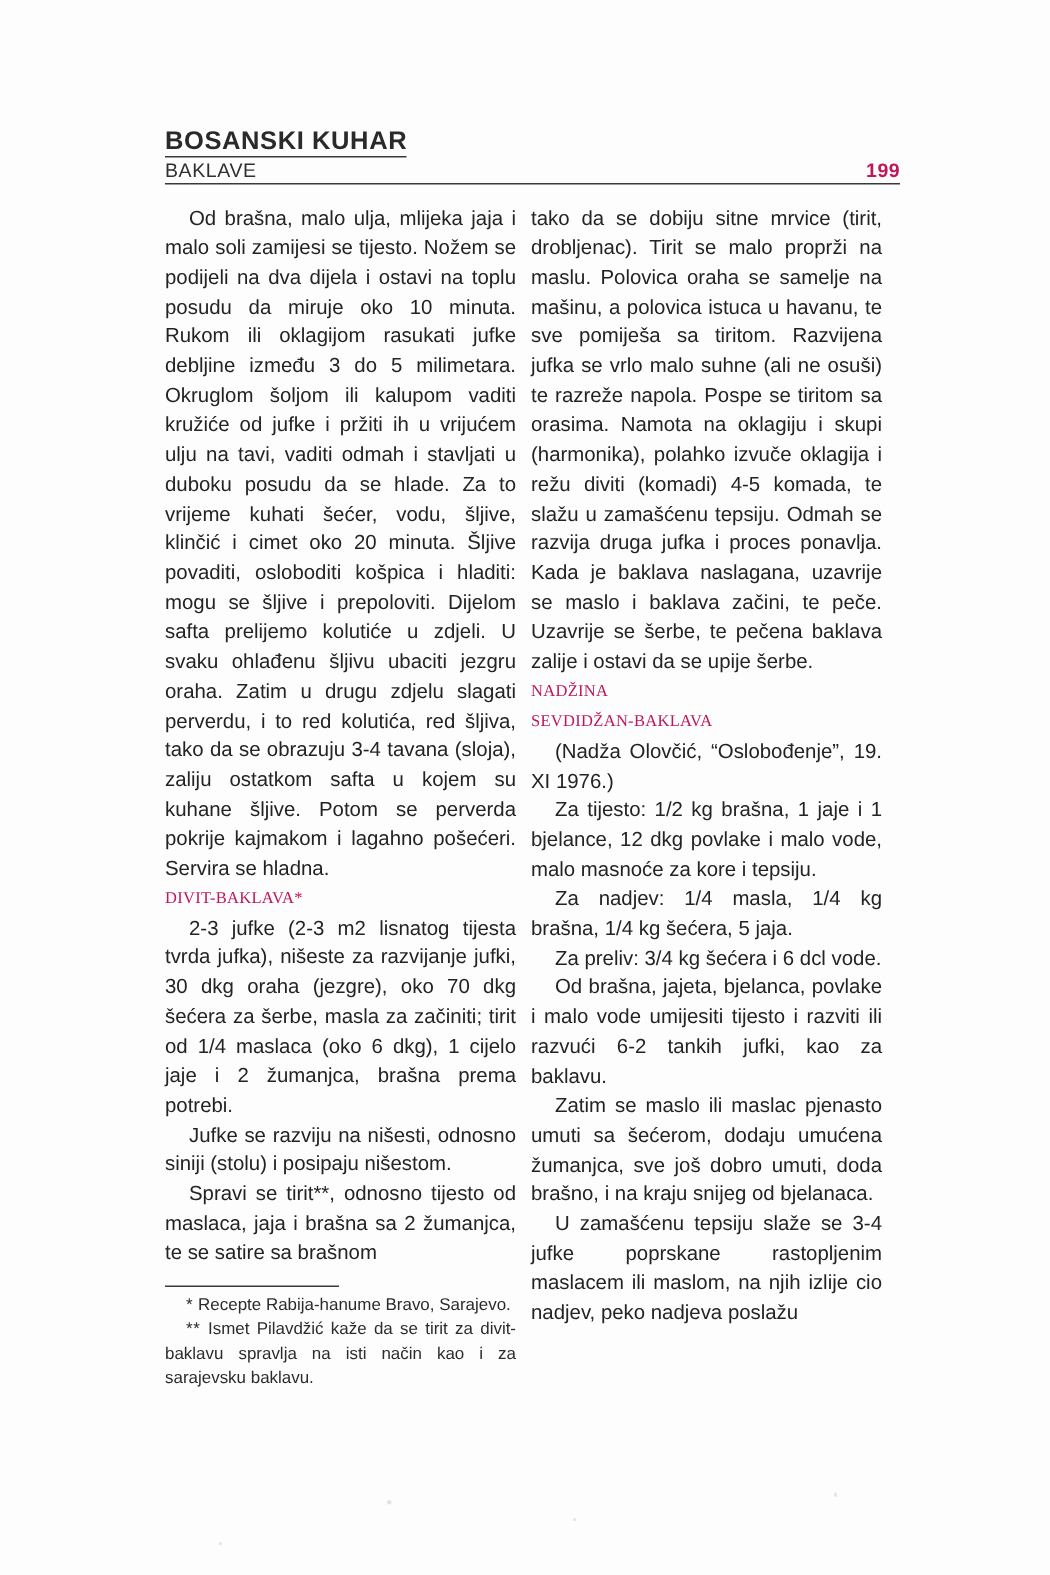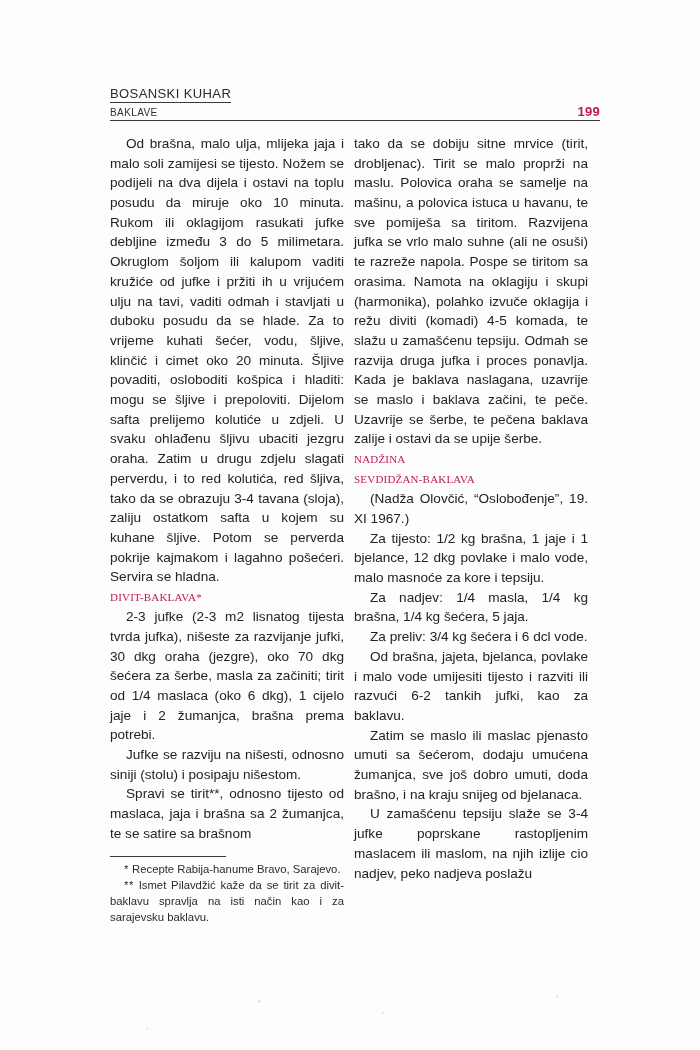--- a/index.html
+++ b/index.html
@@ -23,39 +23,39 @@
   }
   .content {
     position: absolute;
     left: 110px;
     top: 84px;
     width: 490px;
   }
 
   
   .runhead-title {
-    font-size: 13px;
-    font-weight: normal;
+    font-size: 17px;
+    font-weight: bold;
     letter-spacing: 0.4px;
     color: #2a2a2a;
     line-height: 1.15;
     padding-bottom: 0;
     border-bottom: 1.6px solid #3a3a3a;
     display: inline-block;
   }
   .runhead-row {
     display: flex;
     align-items: baseline;
     justify-content: space-between;
     border-bottom: 1.6px solid #3a3a3a;
     padding-bottom: 1px;
     margin-top: 1px;
   }
   .runhead-section {
-    font-size: 10px;
+    font-size: 13px;
     letter-spacing: 0.4px;
     color: #2f2f2f;
   }
   .runhead-folio {
     font-size: 13px;
     font-weight: bold;
     color: #be185d;
     letter-spacing: 0.3px;
   }
 
@@ -184,21 +184,21 @@
 
     </div>
 
     <div class="col col-right">
 
       <p class="para">tako da se dobiju sitne mrvice (tirit, drobljenac). Tirit se malo proprži na maslu. Polovica oraha se samelje na mašinu, a polovica istuca u havanu, te sve pomiješa sa tiritom. Razvijena jufka se vrlo malo suhne (ali ne osuši) te razreže napola. Pospe se tiritom sa orasima. Namota na oklagiju i skupi (harmonika), polahko izvuče oklagija i režu diviti (komadi) 4-5 komada, te slažu u zamašćenu tepsiju. Odmah se razvija druga jufka i proces ponavlja. Kada je baklava naslagana, uzavrije se maslo i baklava začini, te peče. Uzavrije se šerbe, te pečena baklava zalije i ostavi da se upije šerbe.</p>
 
       <h2 class="recipe-title title-gap-before">NADŽINA</h2>
       <h2 class="recipe-title">SEVDIDŽAN-BAKLAVA</h2>
 
-      <p class="para indent title-gap-after">(Nadža Olovčić, “Oslobođenje”, 19. XI 1967.)</p>
+      <p class="para indent title-gap-after">(Nadža Olovčić, “Oslobođenje”, 19. XI 1976.)</p>
 
       <p class="para indent">Za tijesto: 1/2 kg brašna, 1 jaje i 1 bjelance, 12 dkg povlake i malo vode, malo masnoće za kore i tepsiju.</p>
 
       <p class="para indent">Za nadjev: 1/4 masla, 1/4 kg brašna, 1/4 kg šećera, 5 jaja.</p>
 
       <p class="para indent">Za preliv: 3/4 kg šećera i 6 dcl vode.</p>
 
       <p class="para indent">Od brašna, jajeta, bjelanca, povlake i malo vode umijesiti tijesto i razviti ili razvući 6-2 tankih jufki, kao za baklavu.</p>
 
       <p class="para indent">Zatim se maslo ili maslac pjenasto umuti sa šećerom, dodaju umućena žumanjca, sve još dobro umuti, doda brašno, i na kraju snijeg od bjelanaca.</p>

